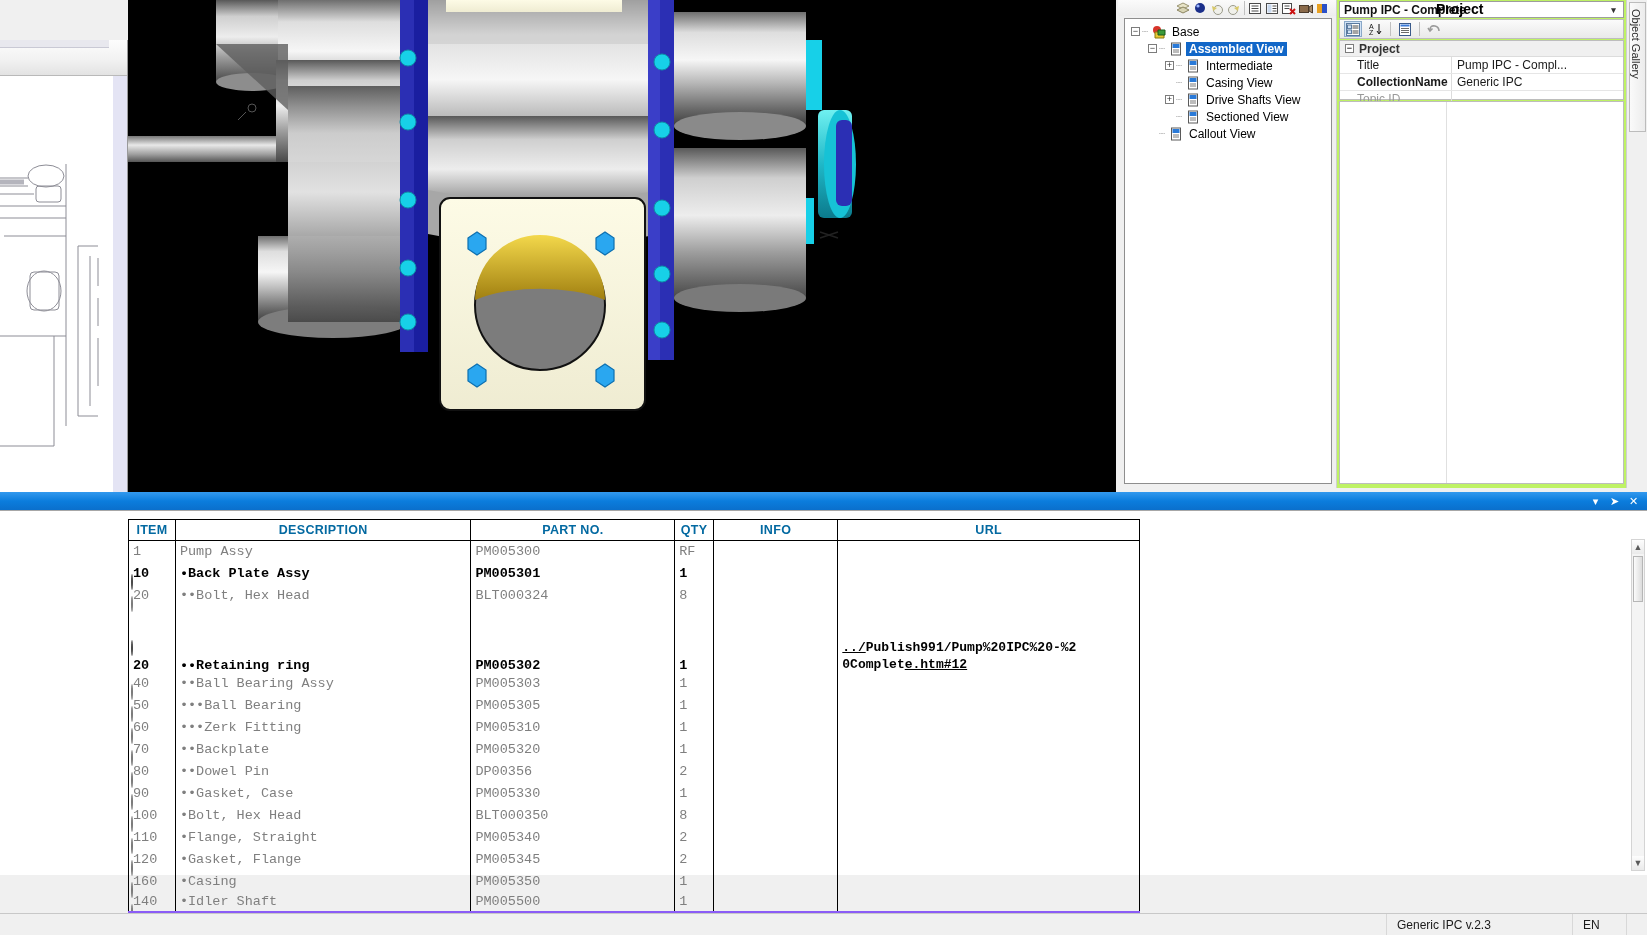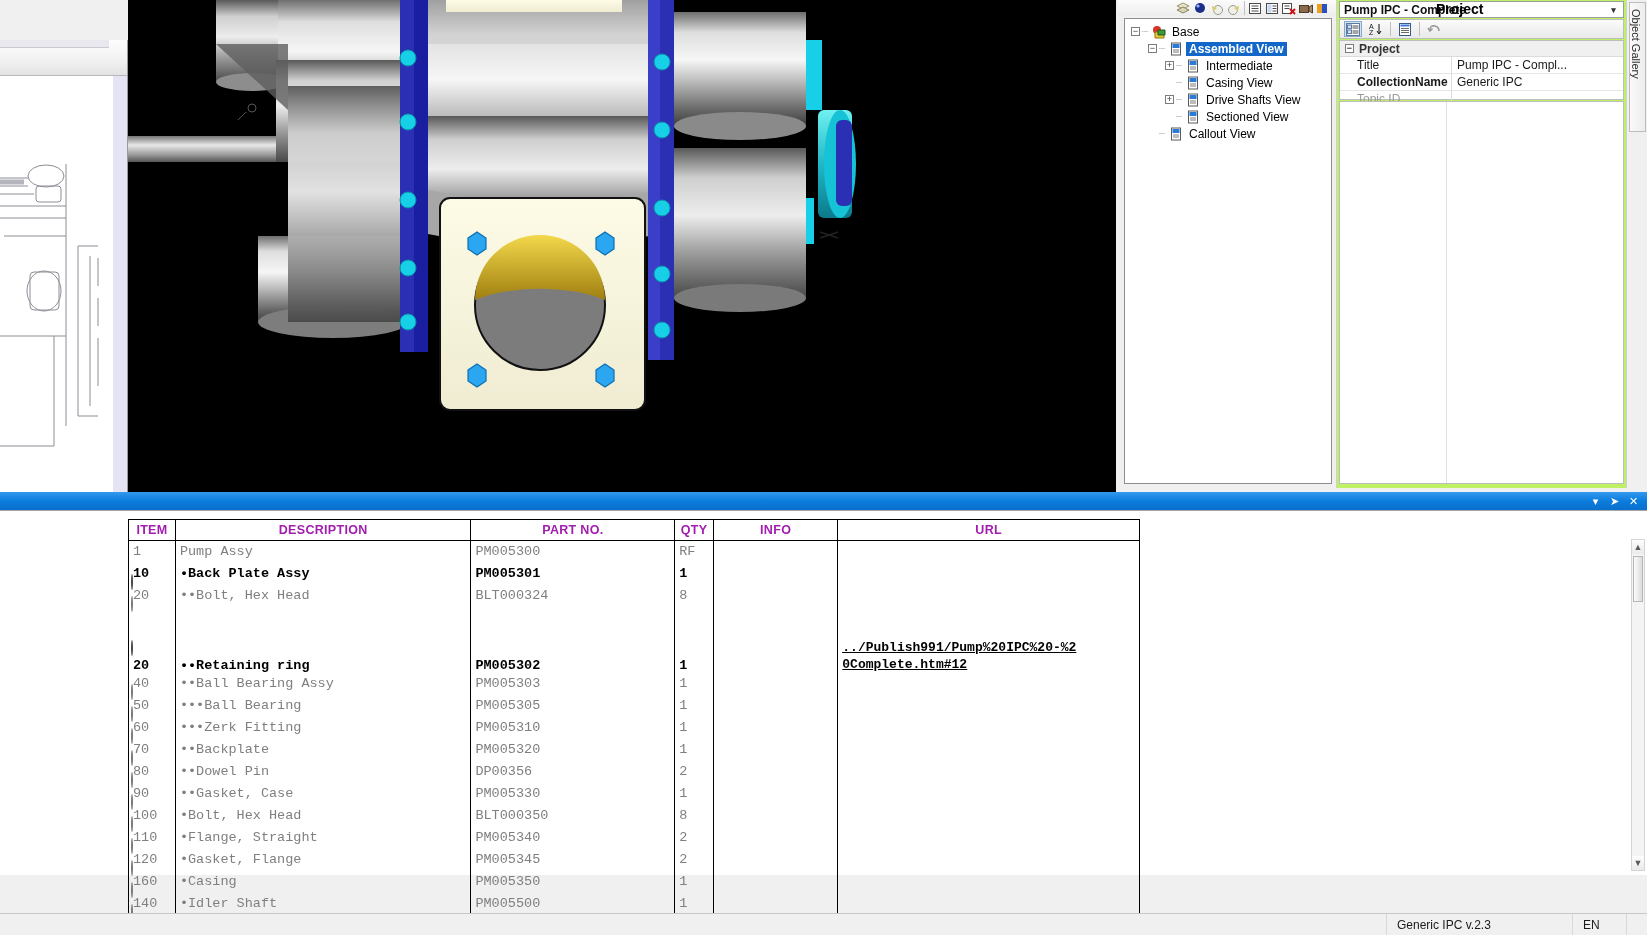--- a/index.html
+++ b/index.html
@@ -168,28 +168,28 @@
   table.ipc {
     border-collapse: collapse;
     font-family: "Liberation Mono", monospace;
     font-size: 13.5px;
     table-layout: fixed;
     width: 1012px;
   }
   table.ipc th {
     border: 1px solid #000; height: 21px;
     font-family: "Liberation Sans", sans-serif; font-size: 12.5px; font-weight: bold;
-    color: #a21caf; letter-spacing: 0.3px;
+    color: #0369a1; letter-spacing: 0.3px;
   }
   table.ipc td {
     border-left: 1px solid #000; border-right: 1px solid #000;
     height: 22px; padding: 0 4px; vertical-align: middle; color: #7f7f7f;
   }
   table.ipc tr.bold td { color: #000; font-weight: bold; }
-  table.ipc tr:last-child td { border-bottom: 1px solid #8b5cf6; }
+  table.ipc tr:last-child td { border-bottom: 7px solid #8b5cf6; }
   .col-item { width: 46px; }
   .col-desc { width: 290px; }
   .col-part { width: 200px; }
   .col-qty  { width: 38px; }
   .col-info { width: 122px; }
   .col-url  { width: 296px; }
   td.c-item, td.c-qty { padding-left: 6px; }
   td.c-url { font-size: 13px; line-height: 17px; padding-top: 2px; word-break: break-all; }
   td.c-url a { color: #000; text-decoration: none; }
   td.c-url .ul { text-decoration: underline; }
@@ -677,21 +677,21 @@
               <td class="c-qty">8</td>
               <td class="c-info"></td>
               <td class="c-url"></td>
             </tr>
             <tr class="bold" style="height: 66px;">
               <td class="c-item" style="vertical-align: bottom;">20</td>
               <td class="c-desc" style="vertical-align: bottom;">••Retaining ring</td>
               <td class="c-part" style="vertical-align: bottom;">PM005302</td>
               <td class="c-qty" style="vertical-align: bottom;">1</td>
               <td class="c-info" style="vertical-align: bottom;"></td>
-              <td class="c-url" rowspan="1" style="vertical-align: bottom; text-decoration: underline;"><a href="#"><span class="ul">../</span>Publish991/Pump%20IPC%20-%2<br>0Complet<span class="ul">e.htm#12</span></a></td>
+              <td class="c-url" rowspan="1" style="vertical-align: bottom;"><a href="#"><span class="ul">../</span>Publish991/Pump%20IPC%20-%2<br>0Complet<span class="ul">e.htm#12</span></a></td>
             </tr>
             <tr class="">
               <td class="c-item">40</td>
               <td class="c-desc">••Ball Bearing Assy</td>
               <td class="c-part">PM005303</td>
               <td class="c-qty">1</td>
               <td class="c-info"></td>
               <td class="c-url"></td>
             </tr>
             <tr class="">

